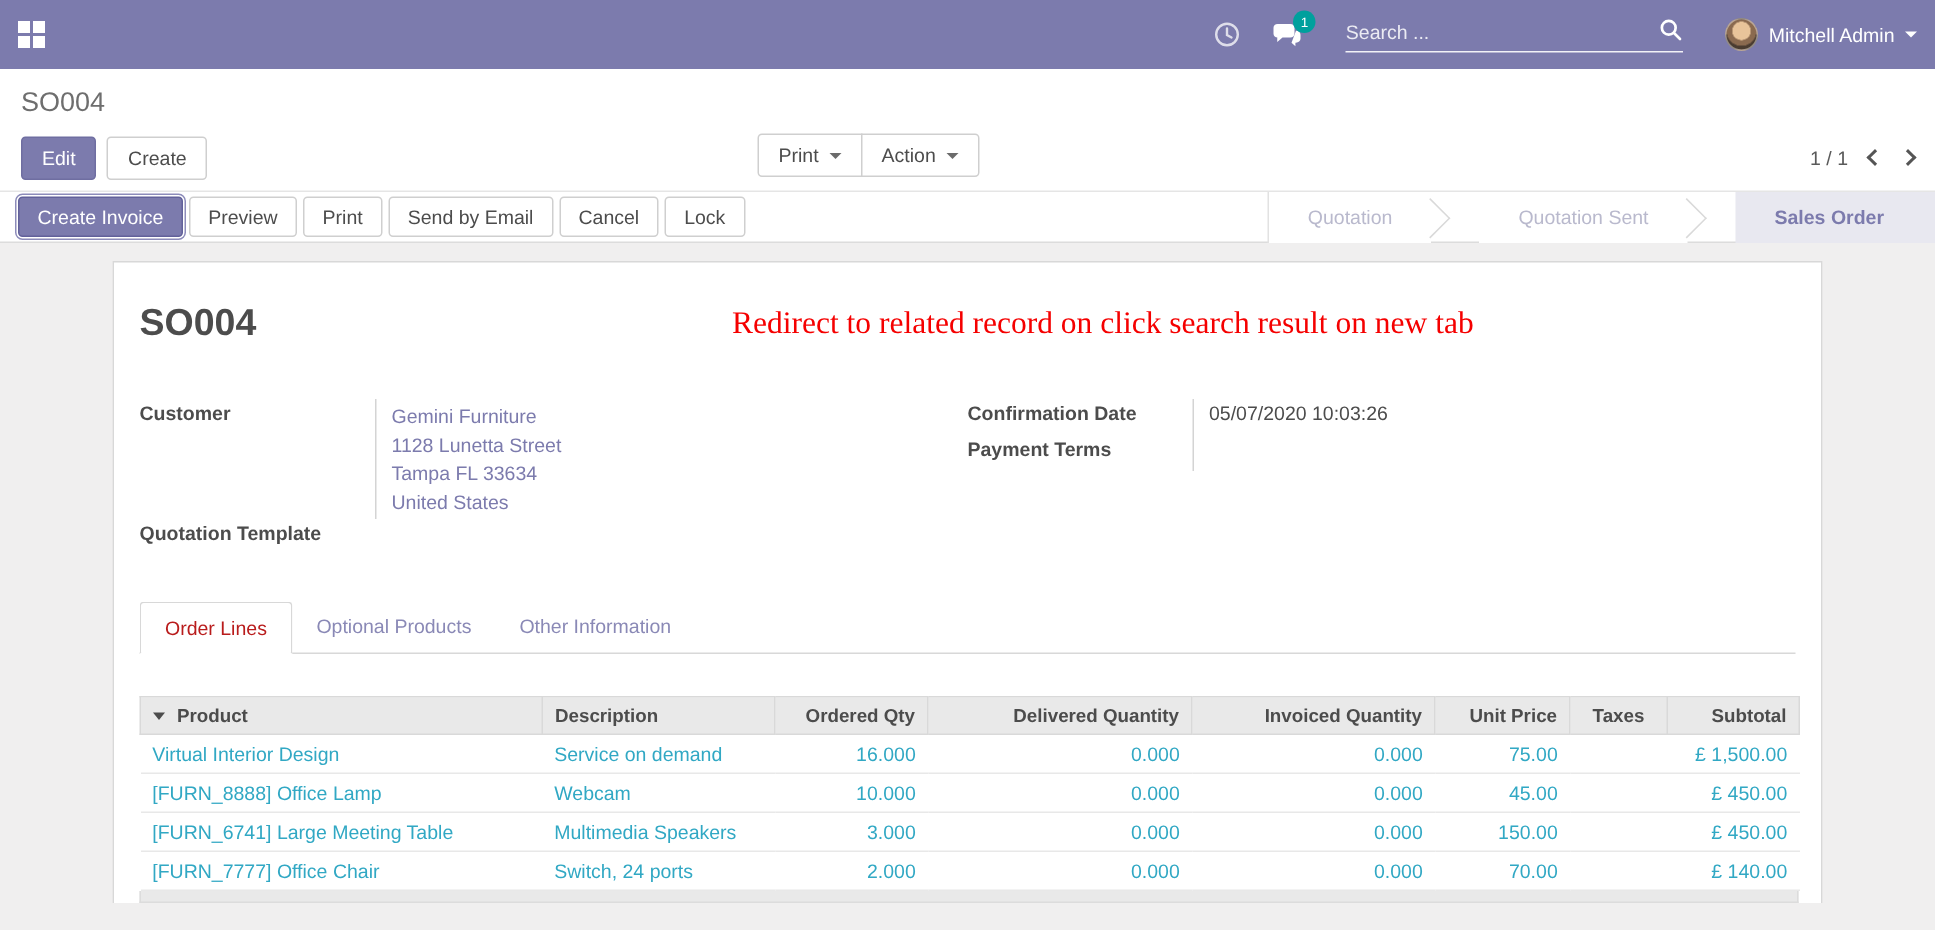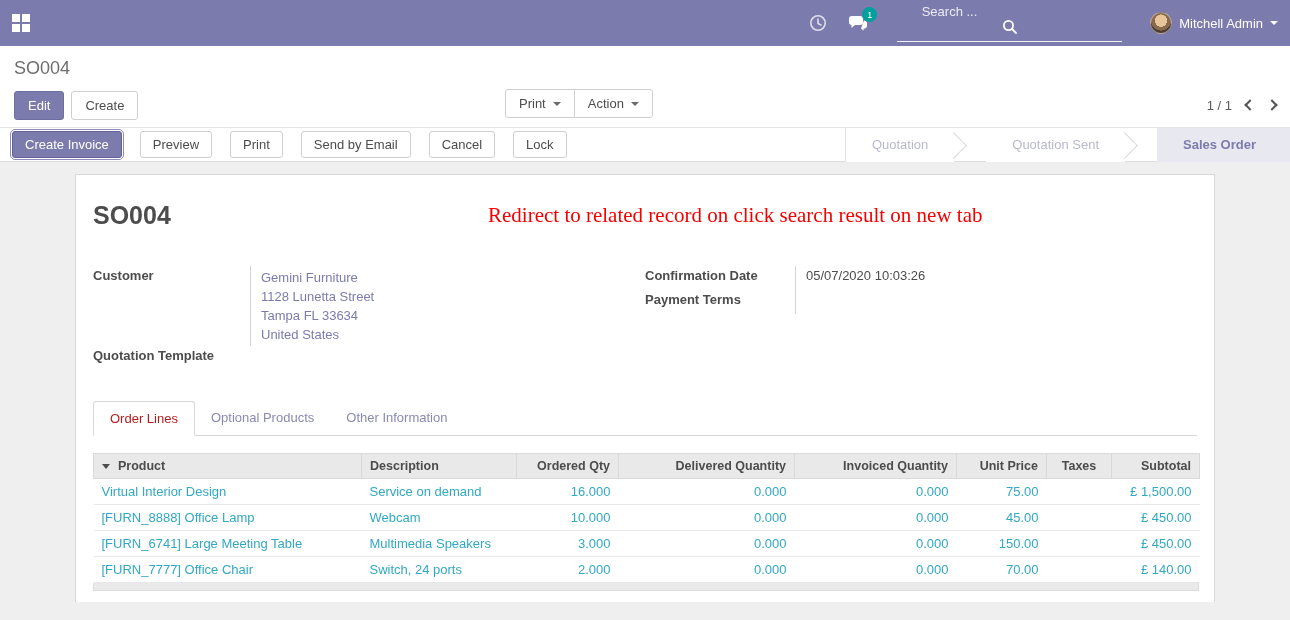--- a/index.html
+++ b/index.html
@@ -7,21 +7,21 @@
     font-family:"Liberation Sans", sans-serif; font-size:13px; color:#4c4c4c; }
 
   
   .topbar { height:46px; background:#7c7bad; display:flex; align-items:center; padding:0 12px; }
   .apps-grid { width:18px; height:18px; display:grid; grid-template-columns:8px 8px; grid-template-rows:8px 8px; gap:2px; cursor:pointer; }
   .apps-grid span { background:#fff; }
   .topbar-right { margin-left:auto; display:flex; align-items:center; gap:18px; }
   .tb-icon { width:22px; height:22px; position:relative; display:flex; align-items:center; justify-content:center; cursor:pointer; }
   .badge { position:absolute; top:-5px; right:-8px; background:#00a09d; color:#fff; font-size:9px;
            min-width:15px; height:15px; border-radius:8px; display:flex; align-items:center; justify-content:center; padding:0 3px; }
-  .search-wrap { display:flex; align-items:center; border-bottom:1px solid rgba(255,255,255,.9); width:225px; margin:0 10px; padding-bottom:3px;flex-direction:column; }
+  .search-wrap { display:flex; align-items:center; border-bottom:1px solid rgba(255,255,255,.9); width:225px; margin:0 10px; padding-bottom:3px; }
   .search-wrap input { flex:1; background:transparent; border:none; outline:none; color:#fff; font-size:13px; font-family:"Liberation Sans",sans-serif; }
   .search-wrap input::placeholder { color:rgba(255,255,255,.85); }
   .usermenu { display:flex; align-items:center; gap:7px; color:#fff; cursor:pointer; }
   .avatar { width:22px; height:22px; border-radius:50%;
     background: radial-gradient(circle at 50% 38%, #e8c49a 0 38%, #8a6a4f 39% 62%, #4a3c30 63% 100%); border:1px solid rgba(255,255,255,.4); }
   .caret-down-w { width:0; height:0; border-left:4px solid transparent; border-right:4px solid transparent; border-top:4px solid #fff; }
 
   
   .cpanel { background:#fff; border-bottom:1px solid #e5e5e5; }
   .breadcrumb-row { padding:12px 14px 4px; }
@@ -35,21 +35,21 @@
   .caret-down-g { width:0; height:0; border-left:4px solid transparent; border-right:4px solid transparent; border-top:4px solid #6b6b6b; }
   .center-actions .dd-btn:first-child { border-radius:3px 0 0 3px; }
   .center-actions .dd-btn:last-child { border-radius:0 3px 3px 0; margin-left:-1px; }
   .pager { margin-left:auto; display:flex; align-items:center; gap:14px; color:#5a5a5a; font-size:13px; }
   .chev { width:8px; height:8px; border-right:2px solid #555; border-bottom:2px solid #555; cursor:pointer; }
   .chev.left  { transform:rotate(135deg); }
   .chev.right { transform:rotate(-45deg); }
 
   
   .statusbar { background:#fff; border-bottom:1px solid #dcdcdc; height:34px; display:flex; align-items:center; }
-  .sb-buttons { display:flex; align-items:center; padding-left:12px; gap:18px; }
+  .sb-buttons { display:flex; align-items:center; padding-left:12px; gap:4px; }
   .sb-btn { font-size:13px; padding:5px 12px; border:1px solid #cfcfcf; border-radius:3px; background:#fff; color:#4c4c4c; cursor:pointer; font-family:"Liberation Sans",sans-serif; }
   .sb-btn.highlight { background:#7c7bad; color:#fff; border-color:#62619a; outline:1px solid #8d8cba; outline-offset:1px; }
   .steps { margin-left:auto; display:flex; align-items:stretch; height:34px; border-left:1px solid #e2e2e2;gap:32px; }
   .step { position:relative; display:flex; align-items:center; padding:0 26px; color:#b9b9cd; font-size:13px; cursor:pointer; background:#fff; }
   .step.active { background:#e8e8f0; color:#7c7bad; font-weight:bold; padding-right:34px; }
   .step:not(:last-child)::after { content:""; position:absolute; right:-9px; top:50%; margin-top:-9px;
      width:18px; height:18px; transform:rotate(45deg); background:#fff; border-top:1px solid #d9d9d9; border-right:1px solid #d9d9d9; z-index:2; }
 
   
   .content { height:440px; overflow:hidden; }
@@ -66,21 +66,21 @@
   .fval .addr-line { line-height:19px; cursor:pointer; }
   .fval.plain { color:#4c4c4c; }
   .fg-col.right .flabel { width:150px; }
 
   
   .tabs { display:flex; margin-top:30px; border-bottom:1px solid #d8d8d8; }
   .tab { padding:9px 16px; font-size:13px; color:#8a89b6; cursor:pointer; position:relative; top:1px; }
   .tab.active { background:#fff; border:1px solid #d8d8d8; border-bottom:1px solid #fff; border-radius:3px 3px 0 0; color:#b91c1c; }
 
   
-  table.olines { border-collapse:collapse; table-layout:fixed; width:1106px; margin-top:17px; }
+  table.olines { border-collapse:collapse; table-layout:fixed; width:1106px; margin-top:28px; }
   .olines th { background:#e9e9e9; border:1px solid #d9d9d9; font-size:12.5px; font-weight:bold; color:#4c4c4c; padding:5px 8px; text-align:left; }
   .olines th.num { text-align:right; }
   .olines th.ctr { text-align:center; }
   .olines td { border-bottom:1px solid #e8e8e8; padding:5px 8px; color:#31a8c4; font-size:13px; cursor:pointer; }
   .olines td.num { text-align:right; }
   .sort-tri { display:inline-block; width:0; height:0; border-left:4px solid transparent; border-right:4px solid transparent; border-top:5px solid #4c4c4c; margin-right:8px; vertical-align:middle; }
   .tfooter-strip { width:1106px; height:8px; background:#e9e9e9; border:1px solid #dcdcdc; border-top:none; }
 </style>
 </head>
 <body>

